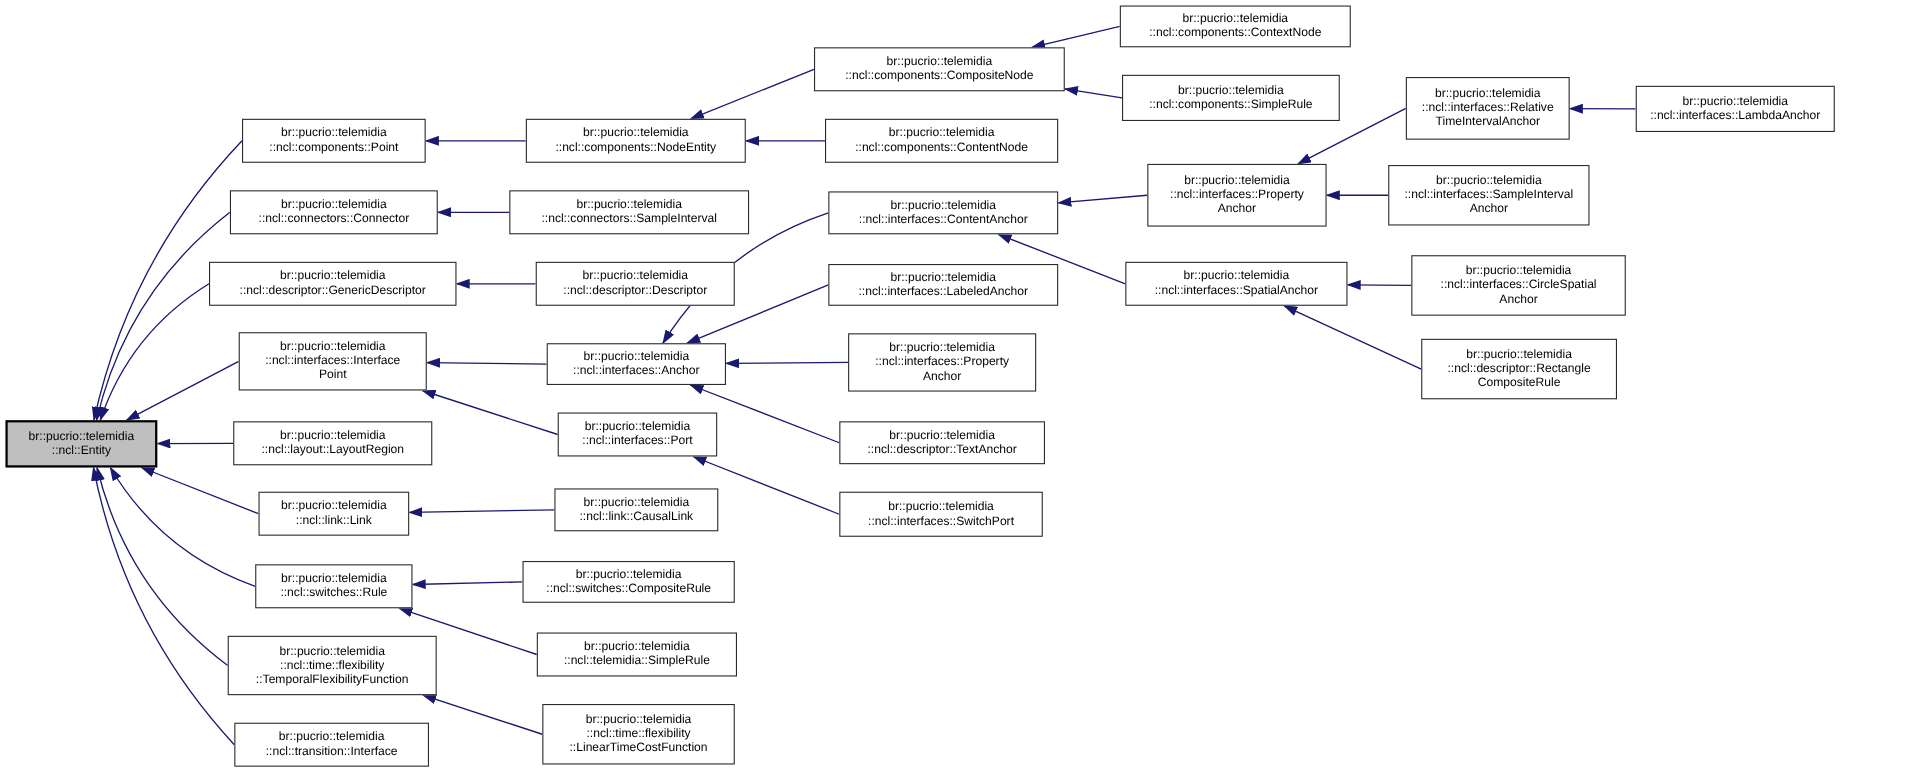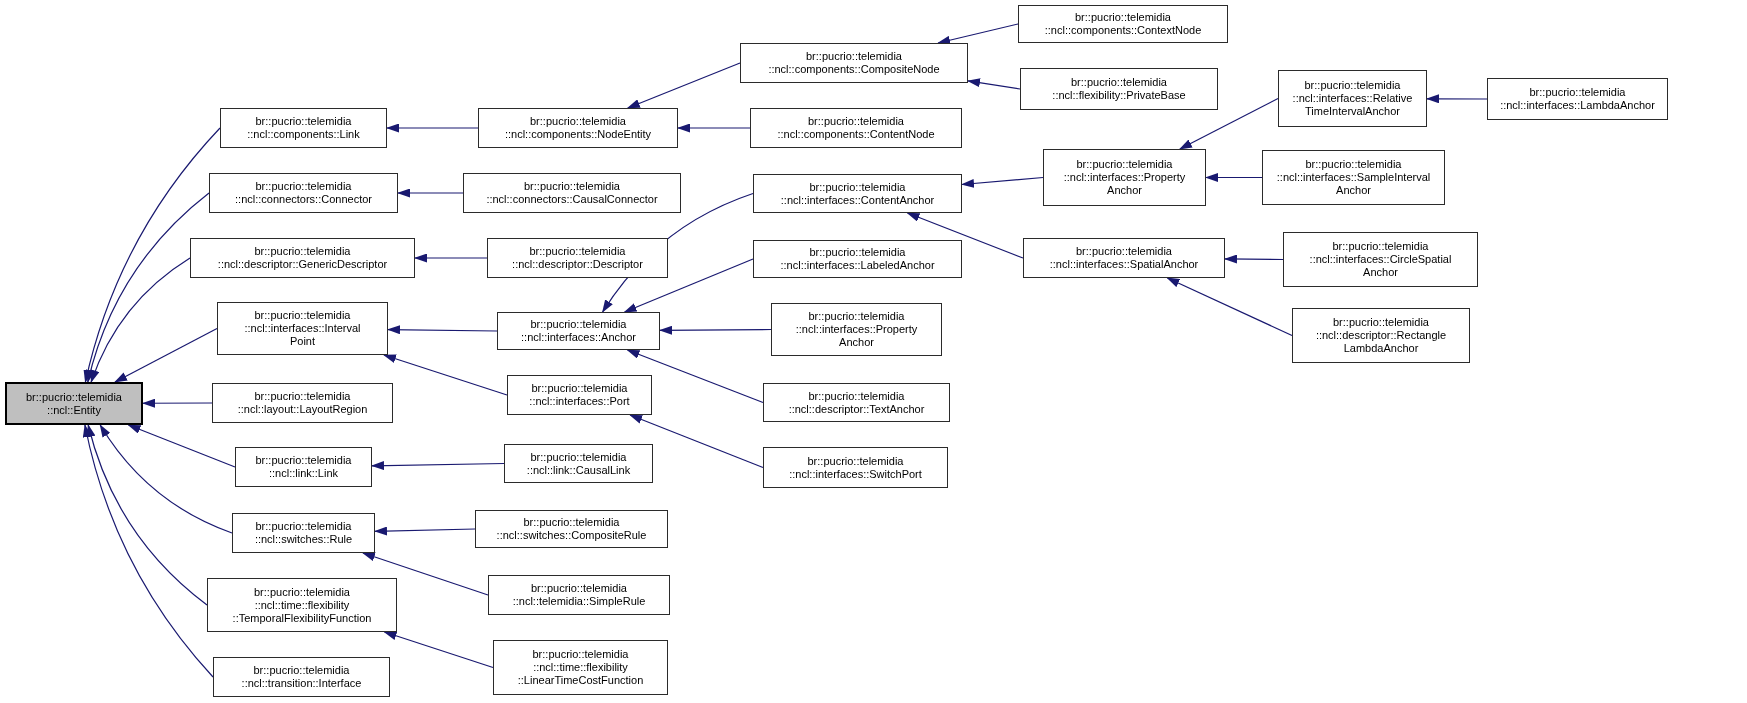--- a/index.html
+++ b/index.html
@@ -93,61 +93,61 @@
         <path d="M493,667.5 L384.512,632" fill="none" stroke="#191970" stroke-width="1.2" marker-end="url(#arrowhead)"></path>
       </g>
   </svg>
   <div id="nodes-layer">
       <div class="class-node root" style="left: 5px; top: 382px; width: 138px; height: 43px;">
         <span class="line">br::pucrio::telemidia</span>
         <span class="line">::ncl::Entity</span>
       </div>
       <div class="class-node" style="left: 220px; top: 108px; width: 167px; height: 40px;">
         <span class="line">br::pucrio::telemidia</span>
-        <span class="line">::ncl::components::Link</span>
+        <span class="line">::ncl::components::Point</span>
       </div>
       <div class="class-node" style="left: 478px; top: 108px; width: 200px; height: 40px;">
         <span class="line">br::pucrio::telemidia</span>
         <span class="line">::ncl::components::NodeEntity</span>
       </div>
       <div class="class-node" style="left: 740px; top: 43px; width: 228px; height: 40px;">
         <span class="line">br::pucrio::telemidia</span>
         <span class="line">::ncl::components::CompositeNode</span>
       </div>
       <div class="class-node" style="left: 1018px; top: 5px; width: 210px; height: 38px;">
         <span class="line">br::pucrio::telemidia</span>
         <span class="line">::ncl::components::ContextNode</span>
       </div>
       <div class="class-node" style="left: 1020px; top: 68px; width: 198px; height: 42px;">
         <span class="line">br::pucrio::telemidia</span>
-        <span class="line">::ncl::flexibility::PrivateBase</span>
+        <span class="line">::ncl::components::SimpleRule</span>
       </div>
       <div class="class-node" style="left: 750px; top: 108px; width: 212px; height: 40px;">
         <span class="line">br::pucrio::telemidia</span>
         <span class="line">::ncl::components::ContentNode</span>
       </div>
       <div class="class-node" style="left: 209px; top: 173px; width: 189px; height: 40px;">
         <span class="line">br::pucrio::telemidia</span>
         <span class="line">::ncl::connectors::Connector</span>
       </div>
       <div class="class-node" style="left: 463px; top: 173px; width: 218px; height: 40px;">
         <span class="line">br::pucrio::telemidia</span>
-        <span class="line">::ncl::connectors::CausalConnector</span>
+        <span class="line">::ncl::connectors::SampleInterval</span>
       </div>
       <div class="class-node" style="left: 190px; top: 238px; width: 225px; height: 40px;">
         <span class="line">br::pucrio::telemidia</span>
         <span class="line">::ncl::descriptor::GenericDescriptor</span>
       </div>
       <div class="class-node" style="left: 487px; top: 238px; width: 181px; height: 40px;">
         <span class="line">br::pucrio::telemidia</span>
         <span class="line">::ncl::descriptor::Descriptor</span>
       </div>
       <div class="class-node" style="left: 217px; top: 302px; width: 171px; height: 53px;">
         <span class="line">br::pucrio::telemidia</span>
-        <span class="line">::ncl::interfaces::Interval</span>
+        <span class="line">::ncl::interfaces::Interface</span>
         <span class="line">Point</span>
       </div>
       <div class="class-node" style="left: 497px; top: 312px; width: 163px; height: 38px;">
         <span class="line">br::pucrio::telemidia</span>
         <span class="line">::ncl::interfaces::Anchor</span>
       </div>
       <div class="class-node" style="left: 753px; top: 174px; width: 209px; height: 39px;">
         <span class="line">br::pucrio::telemidia</span>
         <span class="line">::ncl::interfaces::ContentAnchor</span>
       </div>
@@ -192,21 +192,21 @@
         <span class="line">::ncl::interfaces::LambdaAnchor</span>
       </div>
       <div class="class-node" style="left: 1283px; top: 232px; width: 195px; height: 55px;">
         <span class="line">br::pucrio::telemidia</span>
         <span class="line">::ncl::interfaces::CircleSpatial</span>
         <span class="line">Anchor</span>
       </div>
       <div class="class-node" style="left: 1292px; top: 308px; width: 178px; height: 55px;">
         <span class="line">br::pucrio::telemidia</span>
         <span class="line">::ncl::descriptor::Rectangle</span>
-        <span class="line">LambdaAnchor</span>
+        <span class="line">CompositeRule</span>
       </div>
       <div class="class-node" style="left: 507px; top: 375px; width: 145px; height: 40px;">
         <span class="line">br::pucrio::telemidia</span>
         <span class="line">::ncl::interfaces::Port</span>
       </div>
       <div class="class-node" style="left: 212px; top: 383px; width: 181px; height: 40px;">
         <span class="line">br::pucrio::telemidia</span>
         <span class="line">::ncl::layout::LayoutRegion</span>
       </div>
       <div class="class-node" style="left: 235px; top: 447px; width: 137px; height: 40px;">

